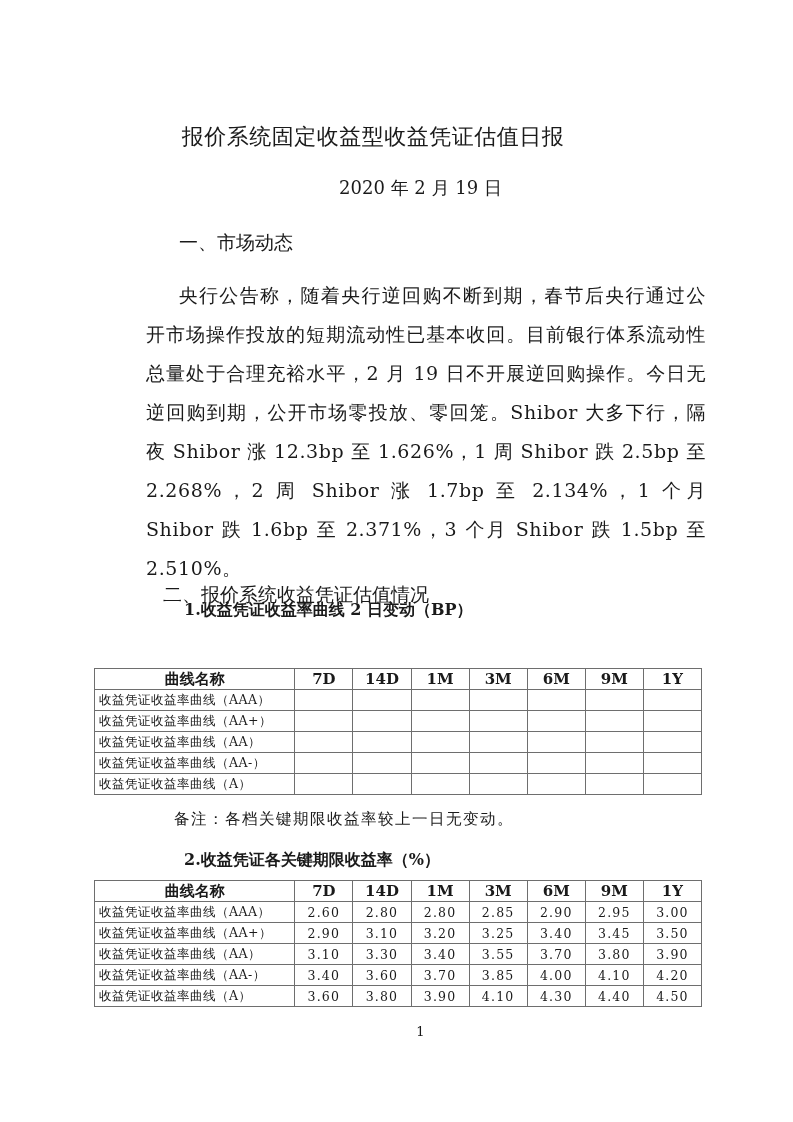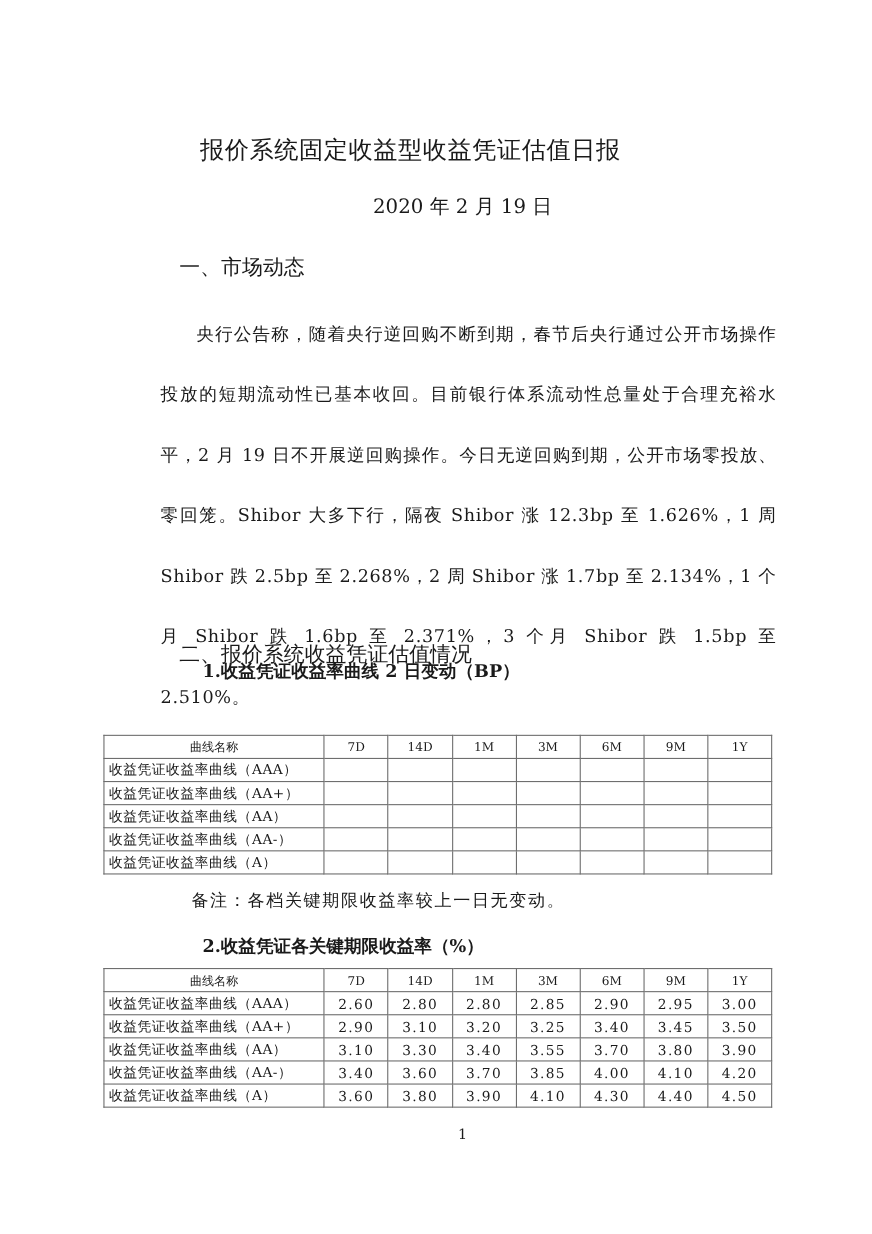--- a/index.html
+++ b/index.html
@@ -3,39 +3,39 @@
   <meta charset="utf-8">
   <style>
     html, body { margin: 0; padding: 0; background: #ffffff; }
     body { width: 793px; height: 1122px; position: relative; overflow: hidden; color: #1a1a1a; }
     .serif { font-family: "DejaVu Serif", "Liberation Serif", serif; padding-left: 24px; }
     .sans { font-family: "DejaVu Sans", "Liberation Sans", sans-serif; }
 
     .title { position: absolute; top: 122px; left: 0; width: 746px; text-align: center; font-size: 22px; font-weight: normal; letter-spacing: 0.5px; }
     .date { position: absolute; top: 176px; left: 0; width: 793px; text-align: center; font-size: 18px; }
     .h1 { position: absolute; left: 163px; font-size: 19px; }
-    .h1.s1 { top: 230px; }
+    .h1.s1 { top: 230px; margin-left: 16px; }
     .h1.s2 { top: 582px; }
 
-    .para { position: absolute; left: 122px; top: 276px; width: 560px; font-size: 16px; line-height: 55px; text-align: justify; letter-spacing: 0.6px; }
+    .para { position: absolute; left: 122px; top: 276px; width: 560px; font-size: 19px; line-height: 39px; text-align: justify; letter-spacing: 0.6px; }
     .para .indent { display: inline-block; width: 32px; }
 
     .h2 { position: absolute; left: 160px; font-size: 16px; font-weight: bold; }
     .h2.t1 { top: 600px; }
     .h2.t2 { top: 850px; }
 
     .note { position: absolute; left: 150px; top: 809px; font-size: 15.5px; letter-spacing: 1.5px; }
 
     table.grid { position: absolute; left: 94px; border-collapse: collapse; table-layout: fixed; width: 608px; }
     table.grid.t1 { top: 668px; }
     table.grid.t2 { top: 880px; }
     table.grid col.name { width: 200px; }
     table.grid col.val { width: 58px; }
     table.grid th, table.grid td { border: 1px solid #6e6e6e; height: 20px; padding: 0; font-size: 12.5px; text-align: center; vertical-align: middle; white-space: nowrap; overflow: hidden; }
-    table.grid th { font-weight: normal; font-size: 11px; }
+    table.grid th { font-weight: bold; font-size: 15px; }
     table.grid td.name { text-align: left; padding-left: 4px; letter-spacing: 0.5px; margin-top: 22px; }
     table.grid td.num { letter-spacing: 1.2px; }
 
     .page-num { position: absolute; top: 1024px; left: 0; width: 793px; text-align: center; font-size: 13px; }
   </style>
 </head>
 <body>
 
 <div class="title sans">报价系统固定收益型收益凭证估值日报</div>
 <div class="date serif">2020 年 2 月 19 日</div>

